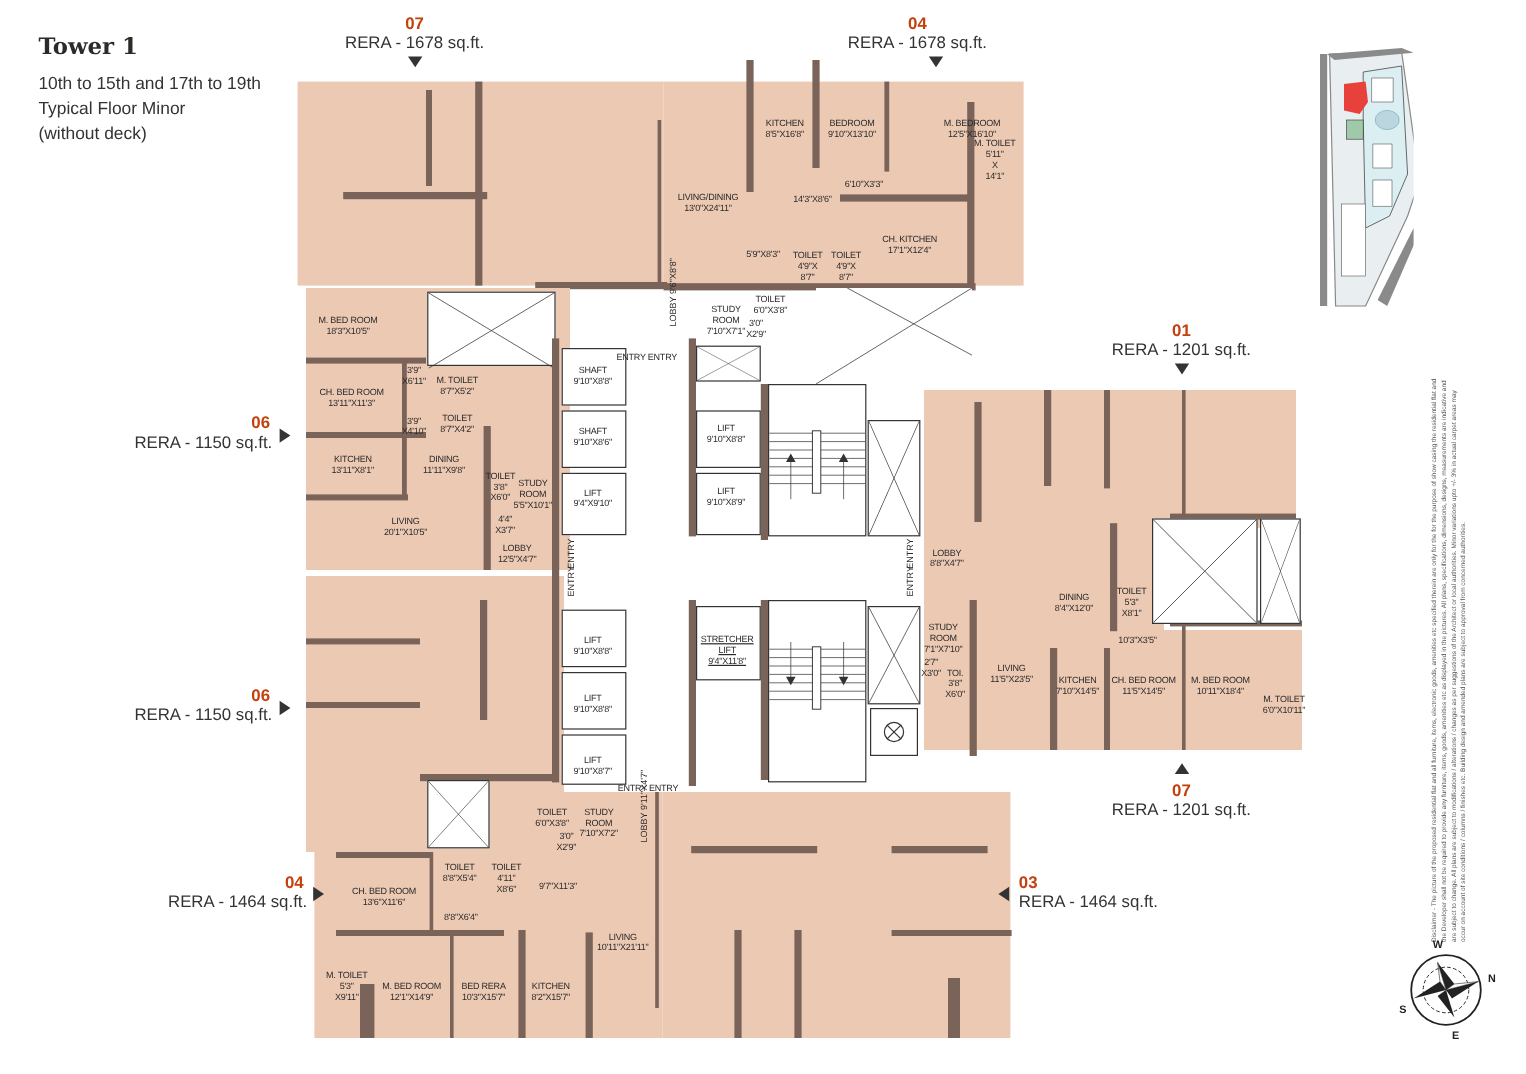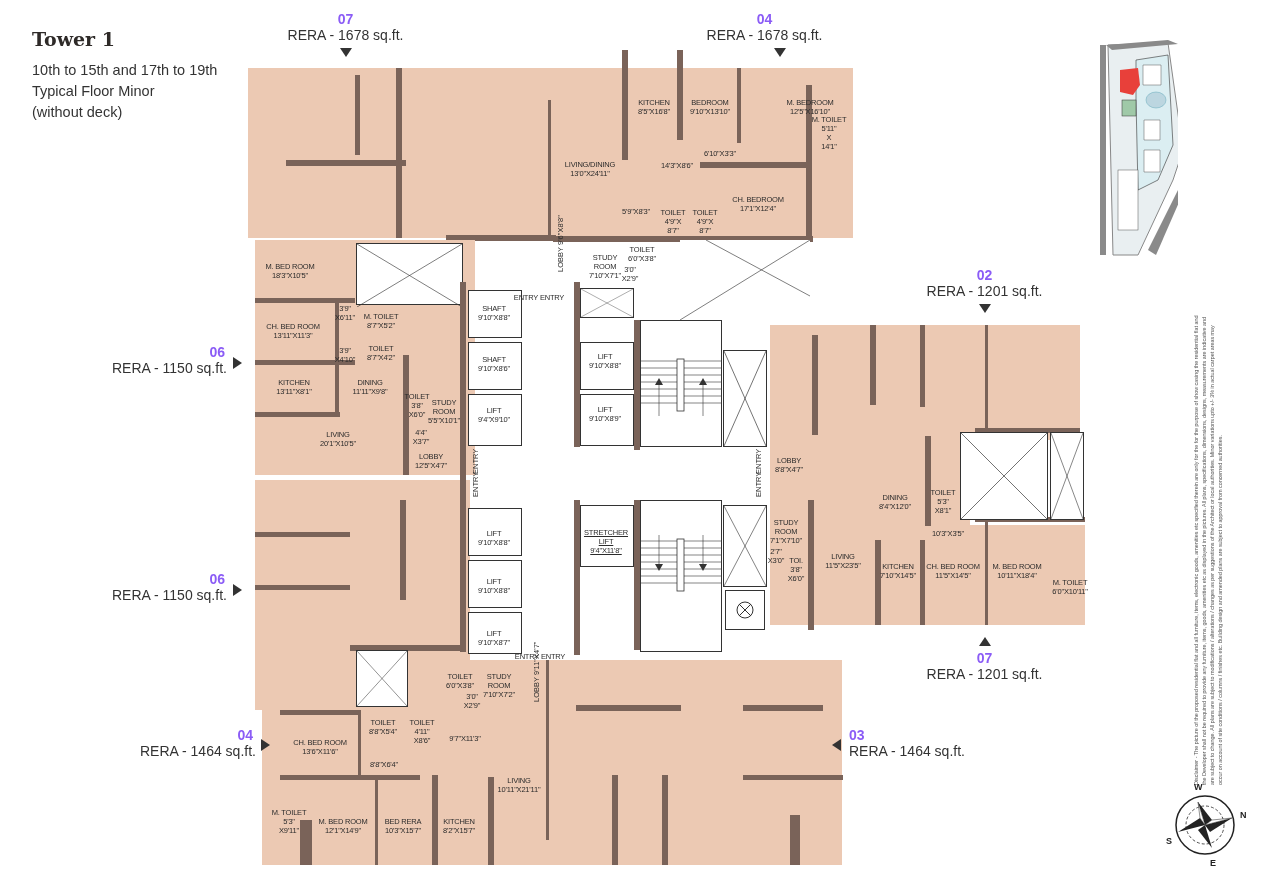--- a/index.html
+++ b/index.html
@@ -1,21 +1,21 @@
 <!DOCTYPE html>
 <html><head>
 <meta charset="utf-8">
 <style>
   html,body{margin:0;padding:0;background:#fff;}
   body{width:1272px;height:895px;position:relative;overflow:hidden;font-family:"Liberation Sans",sans-serif;color:#3a3a3a;}
   .title{position:absolute;left:32px;top:28px;font-family:"DejaVu Serif",serif;font-weight:bold;font-size:19px;color:#2e2a28;}
   .subtitle{position:absolute;left:32px;top:60px;font-size:14.5px;line-height:21px;color:#333;}
   .subtitle div{white-space:nowrap;}
   .unit-label{position:absolute;text-align:center;white-space:nowrap;}
-  .unit-num{font-weight:bold;font-size:14px;color:#8b5cf6;}
+  .unit-num{font-weight:bold;font-size:14px;color:#c2410c;}
   .unit-area{font-size:14px;color:#333;}
   .arrow{display:inline-block;width:0;height:0;}
   .arrow.down{border-left:6px solid transparent;border-right:6px solid transparent;border-top:9px solid #333;}
   .arrow.up{border-left:6px solid transparent;border-right:6px solid transparent;border-bottom:9px solid #333;}
   .arrow.right{border-top:6px solid transparent;border-bottom:6px solid transparent;border-left:9px solid #333;}
   .arrow.left{border-top:6px solid transparent;border-bottom:6px solid transparent;border-right:9px solid #333;}
   .plan{position:absolute;left:0;top:0;width:1272px;height:895px;}
   .room{position:absolute;background:#ecc9b3;}
   .wall{position:absolute;background:#7a6359;}
   .core{position:absolute;background:#fff;border:1px solid #333;}
@@ -230,21 +230,21 @@
     <div>6'10"X3'3"</div>
   </div>
 <div class="rlabel" style="left:677px;top:161px;">
     <div>14'3"X8'6"</div>
   </div>
 <div class="rlabel" style="left:590px;top:160px;">
     <div>LIVING/DINING</div>
     <div>13'0"X24'11"</div>
   </div>
 <div class="rlabel" style="left:758px;top:195px;">
-    <div>CH. BEDROOM</div>
+    <div>CH. KITCHEN</div>
     <div>17'1"X12'4"</div>
   </div>
 <div class="rlabel" style="left:636px;top:207px;">
     <div>5'9"X8'3"</div>
   </div>
 <div class="rlabel" style="left:673px;top:208px;">
     <div>TOILET</div>
     <div>4'9"X</div>
     <div>8'7"</div>
   </div>
@@ -477,21 +477,21 @@
   <div class="unit-num">07</div>
   <div class="unit-area">RERA - 1678 sq.ft.</div>
   <span class="arrow down"></span>
 </div>
 <div class="unit-label" style="left:702px;top:11px;width:125px;">
   <div class="unit-num">04</div>
   <div class="unit-area">RERA - 1678 sq.ft.</div>
   <span class="arrow down" style="margin-left:30px;"></span>
 </div>
 <div class="unit-label" style="left:922px;top:267px;width:125px;">
-  <div class="unit-num">02</div>
+  <div class="unit-num">01</div>
   <div class="unit-area">RERA - 1201 sq.ft.</div>
   <span class="arrow down"></span>
 </div>
 <div class="unit-label" style="left:922px;top:632px;width:125px;">
   <span class="arrow up"></span>
   <div class="unit-num">07</div>
   <div class="unit-area">RERA - 1201 sq.ft.</div>
 </div>
 <div class="unit-label" style="left:832px;top:727px;text-align:left;">
   <span class="arrow left" style="position:absolute;left:0;top:12px;"></span>

